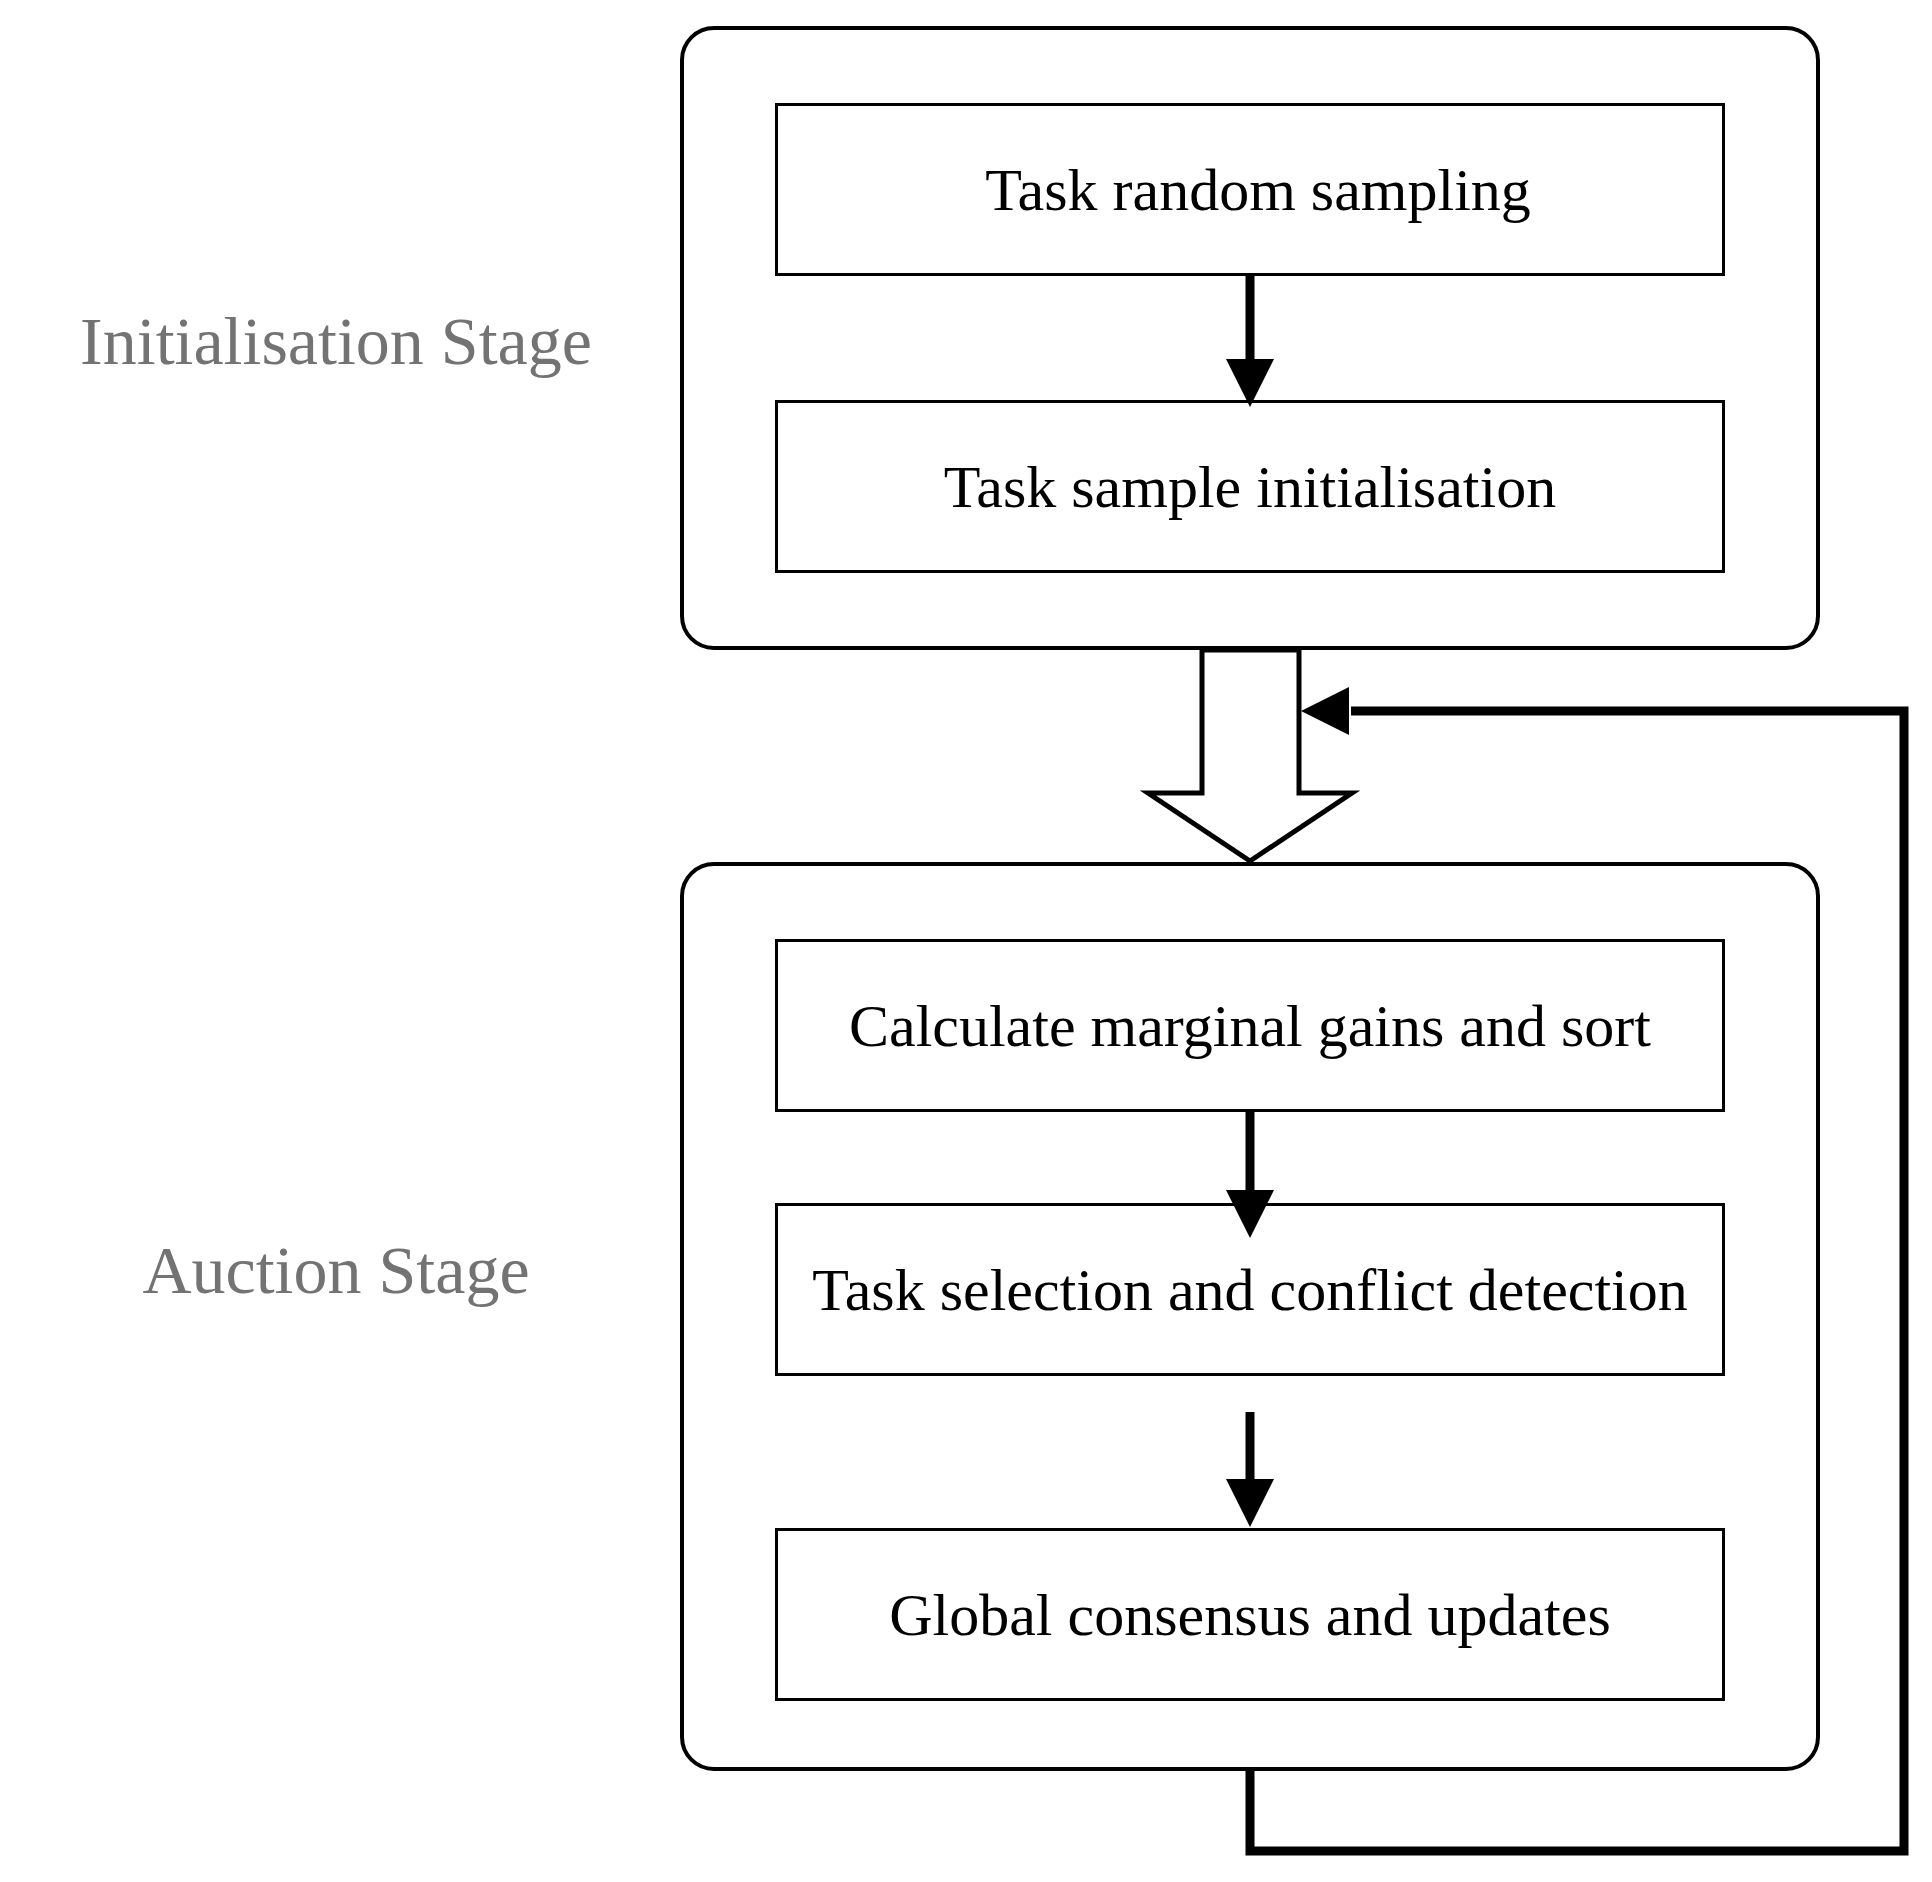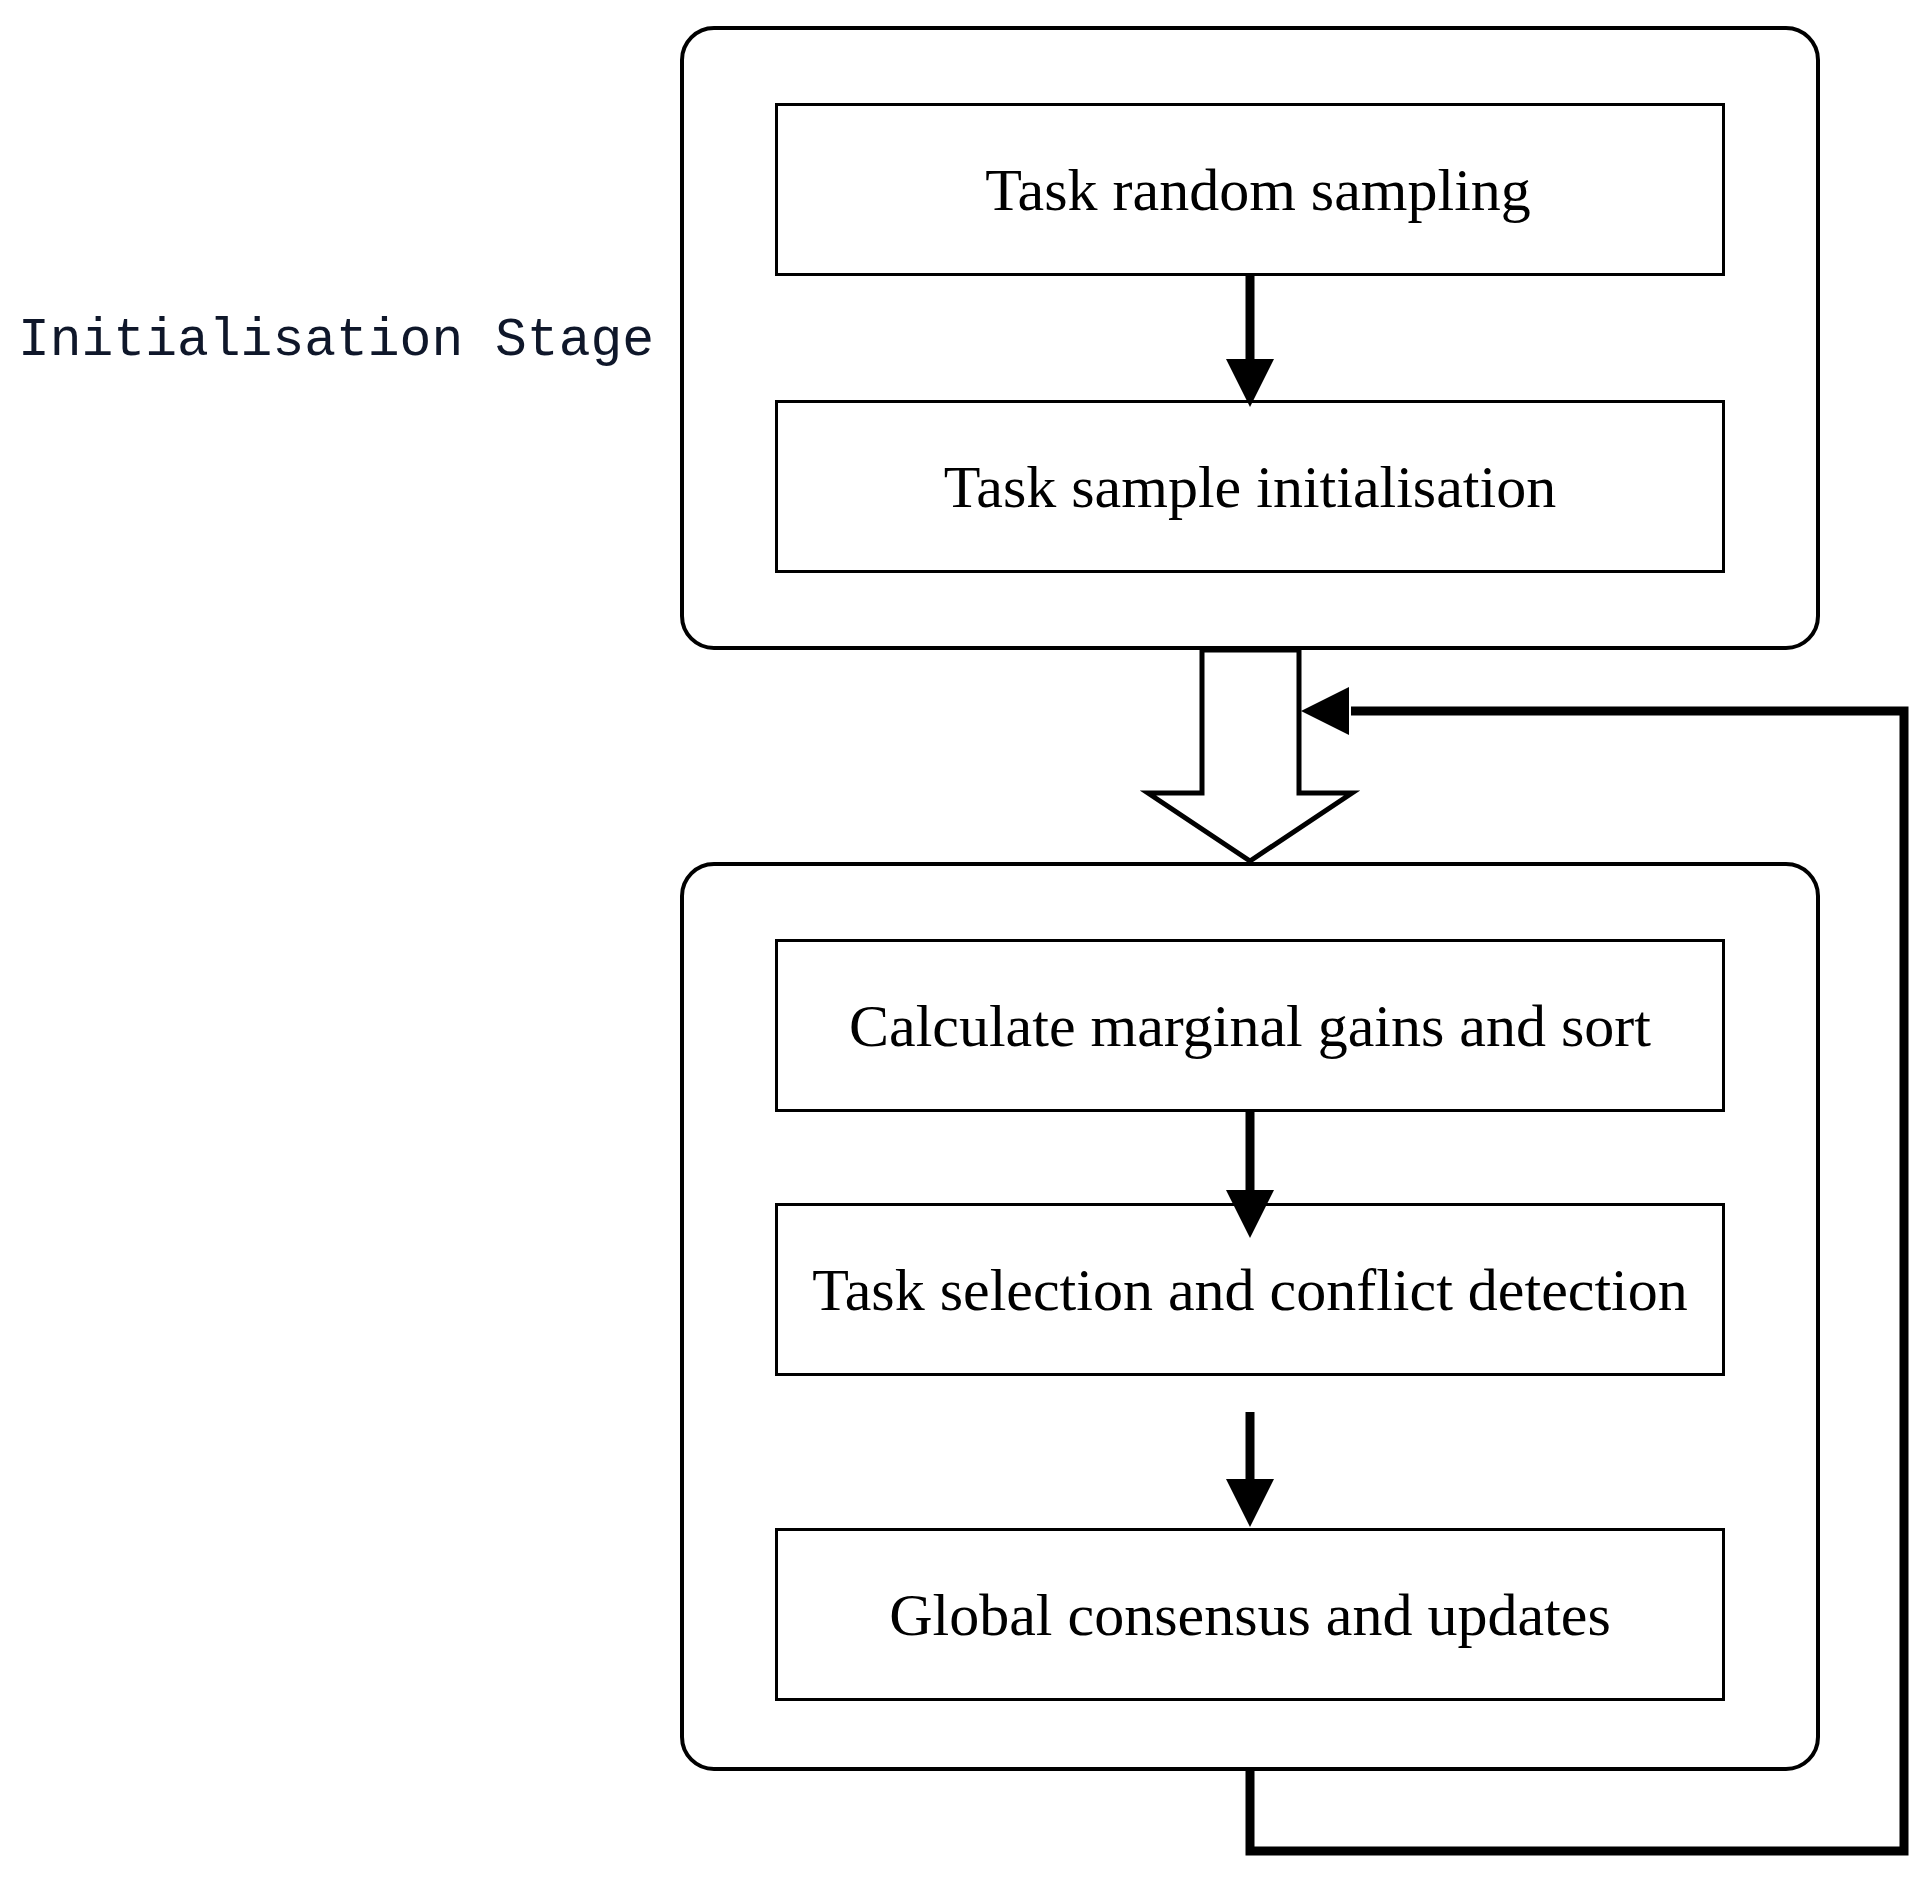--- a/index.html
+++ b/index.html
@@ -11,23 +11,22 @@
     font-family: "Liberation Serif", "DejaVu Serif", serif;
     color: #000000;
     overflow: hidden;
   }
 
   .stage-label {
     position: absolute;
     left: 0;
     width: 672px;
     text-align: center;
-    font-size: 53px;
-    color: #0f172a;
-    font-family: Liberation Mono, monospace;
+    font-size: 68px;
+    color: #737373;
   }
   #stage1-label { top: 294px; line-height: 94px; }
   #stage2-label { top: 1212px; line-height: 116px; }
 
   .stage-container {
     position: absolute;
     border: 4px solid #000000;
     border-radius: 34px;
     background: transparent;
   }
@@ -63,20 +62,21 @@
   }
 </style>
 </head>
 <body>
 
 <div class="stage-label" id="stage1-label">
   <span>Initialisation Stage</span>
 </div>
 
 <div class="stage-label" id="stage2-label">
+  <div>Auction Stage</div>
 </div>
 
 <div class="stage-container" id="init-container"></div>
 <div class="stage-container" id="auction-container"></div>
 
 <div class="flow-box" id="box-a">
   <span>Task random sampling</span>
 </div>
 <div class="flow-box" id="box-b">
   <span>Task sample initialisation</span>

